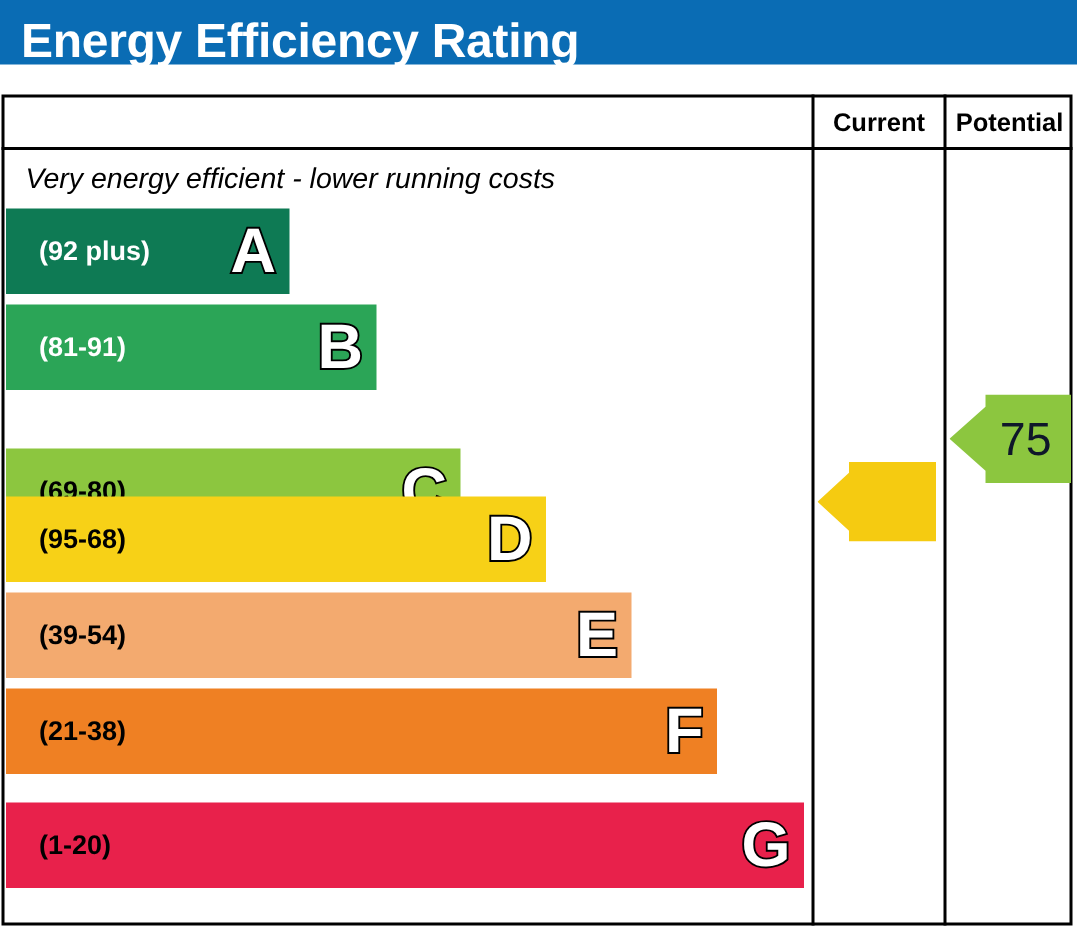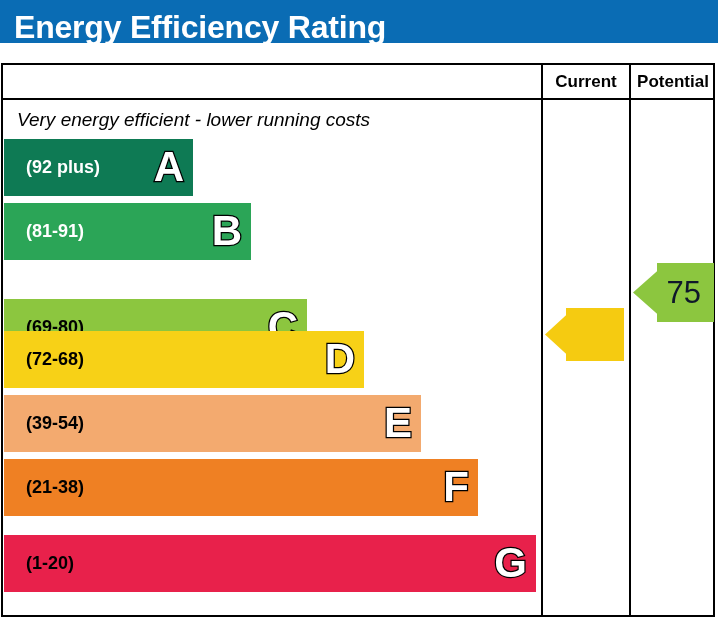--- a/index.html
+++ b/index.html
@@ -175,21 +175,21 @@
       </div>
       <div class="band" style="top: 203px; width: 247px; background: rgb(43, 165, 87);">
         <span class="band-range" style="color: rgb(255, 255, 255);">(81-91)</span>
         <span class="band-letter">B</span>
       </div>
       <div class="band" style="top: 267px; width: 303px; background: rgb(140, 198, 63); margin-top: 32px;">
         <span class="band-range" style="color: rgb(0, 0, 0);">(69-80)</span>
         <span class="band-letter">C</span>
       </div>
       <div class="band" style="top: 331px; width: 360px; background: rgb(247, 209, 23);">
-        <span class="band-range" style="color: rgb(0, 0, 0);">(72-68)</span>
+        <span class="band-range" style="color: rgb(0, 0, 0);">(95-68)</span>
         <span class="band-letter">D</span>
       </div>
       <div class="band" style="top: 395px; width: 417px; background: rgb(243, 170, 111);">
         <span class="band-range" style="color: #000000;">(39-54)</span>
         <span class="band-letter">E</span>
       </div>
       <div class="band" style="top: 459px; width: 474px; background: rgb(239, 128, 35);">
         <span class="band-range" style="color: rgb(0, 0, 0);">(21-38)</span>
         <span class="band-letter">F</span>
       </div>

